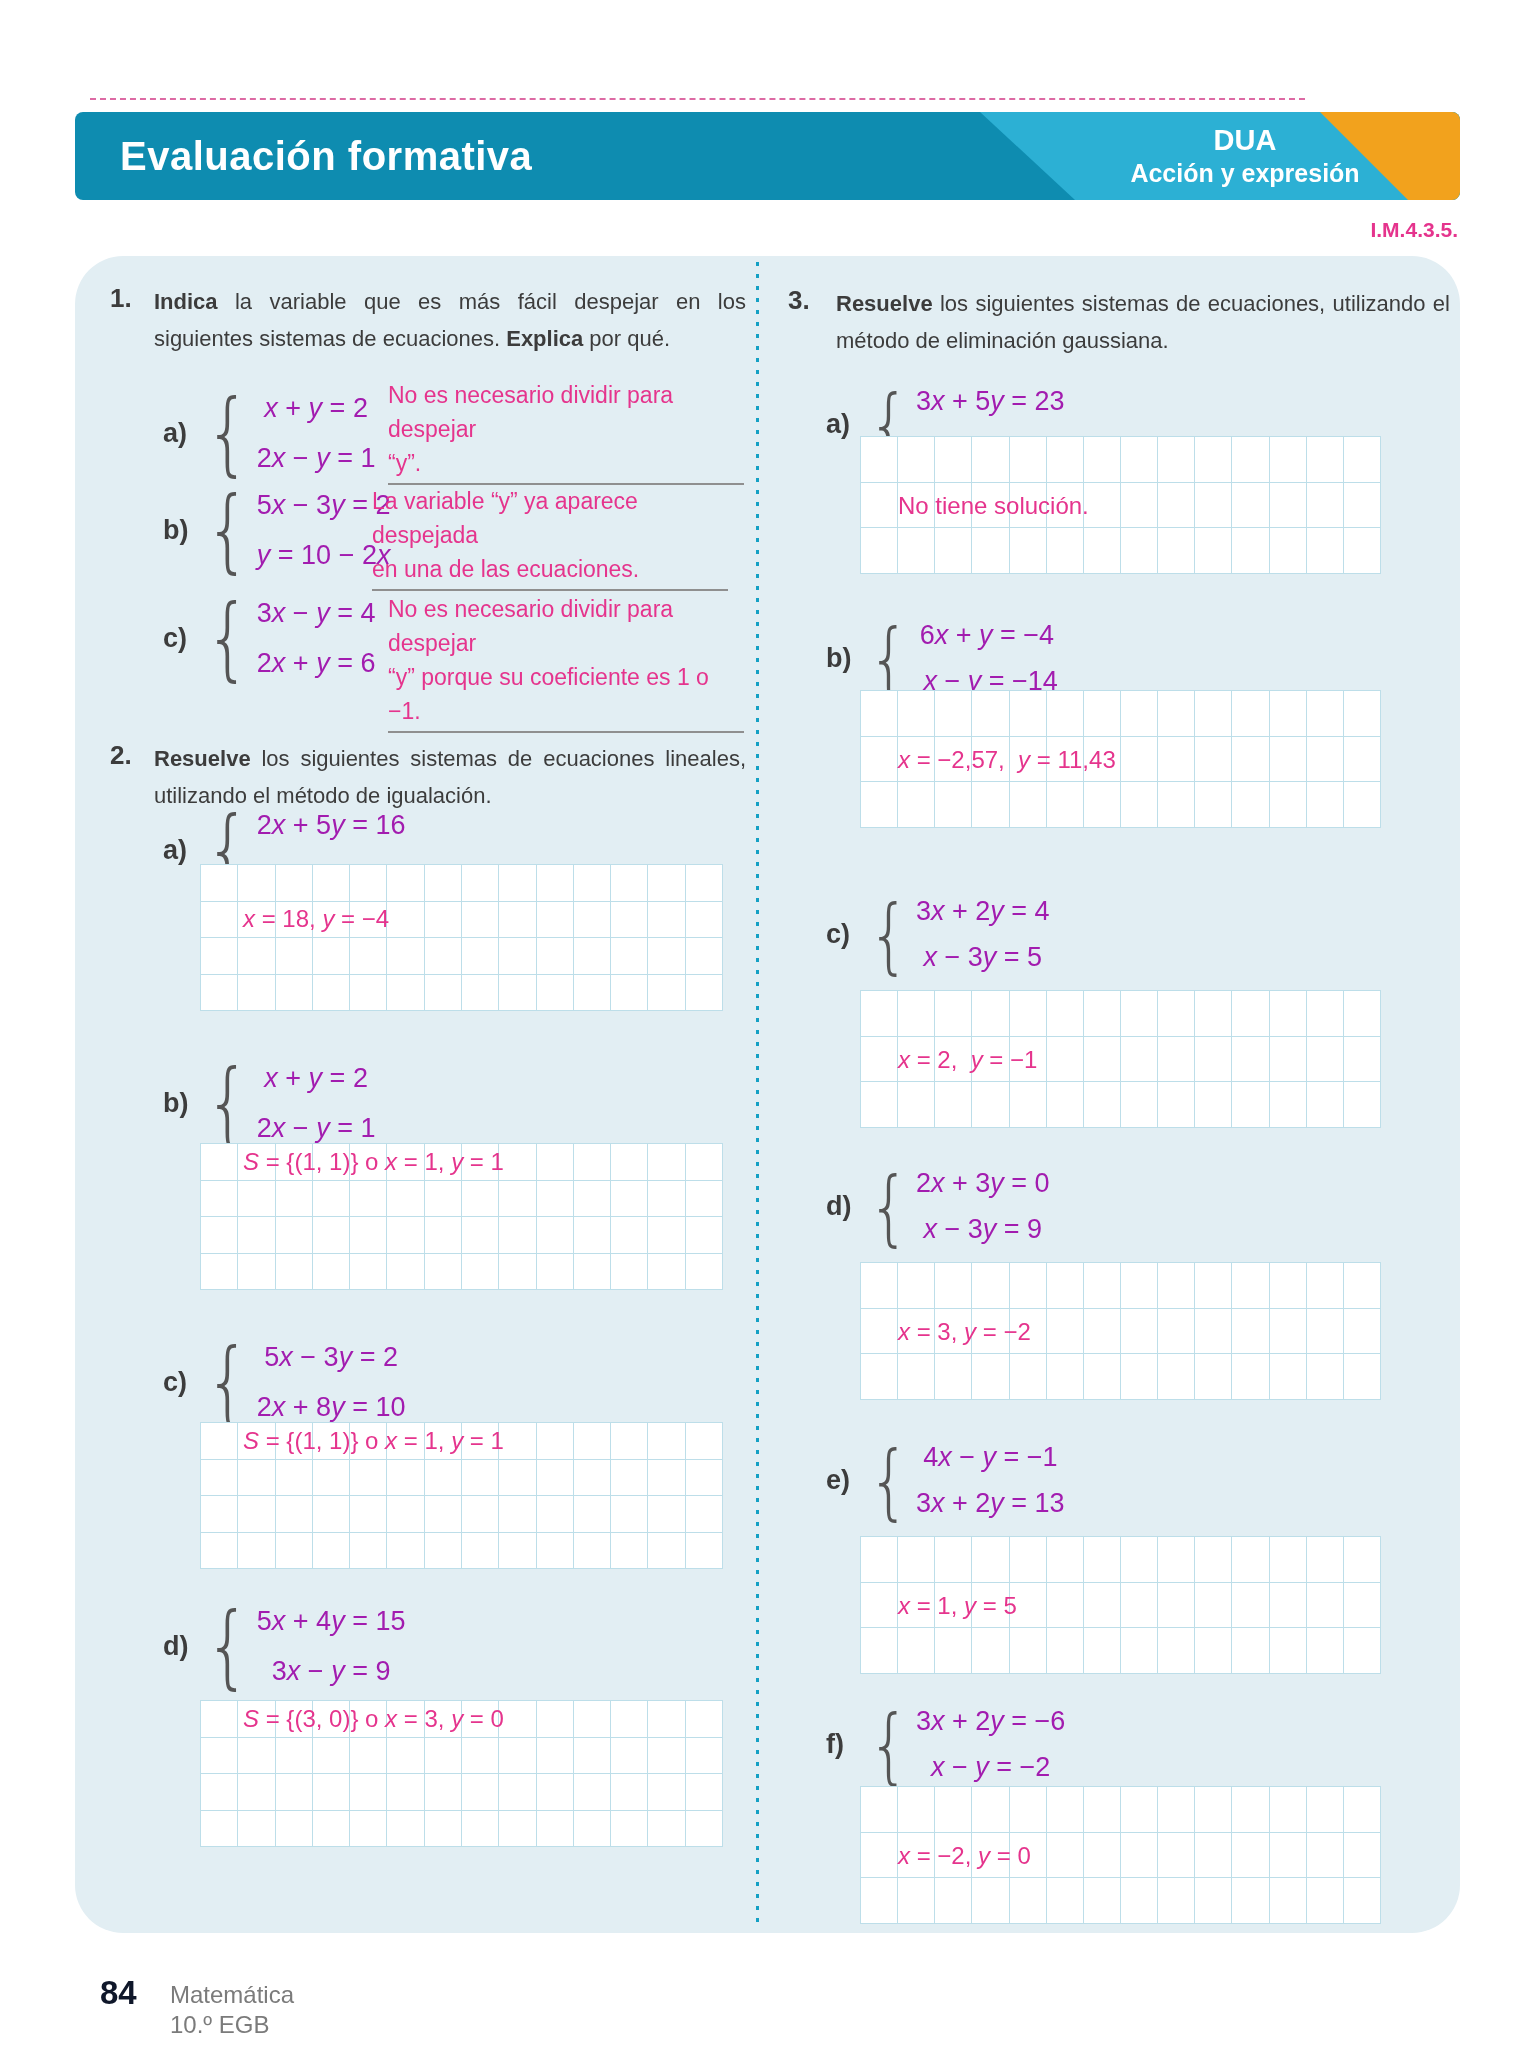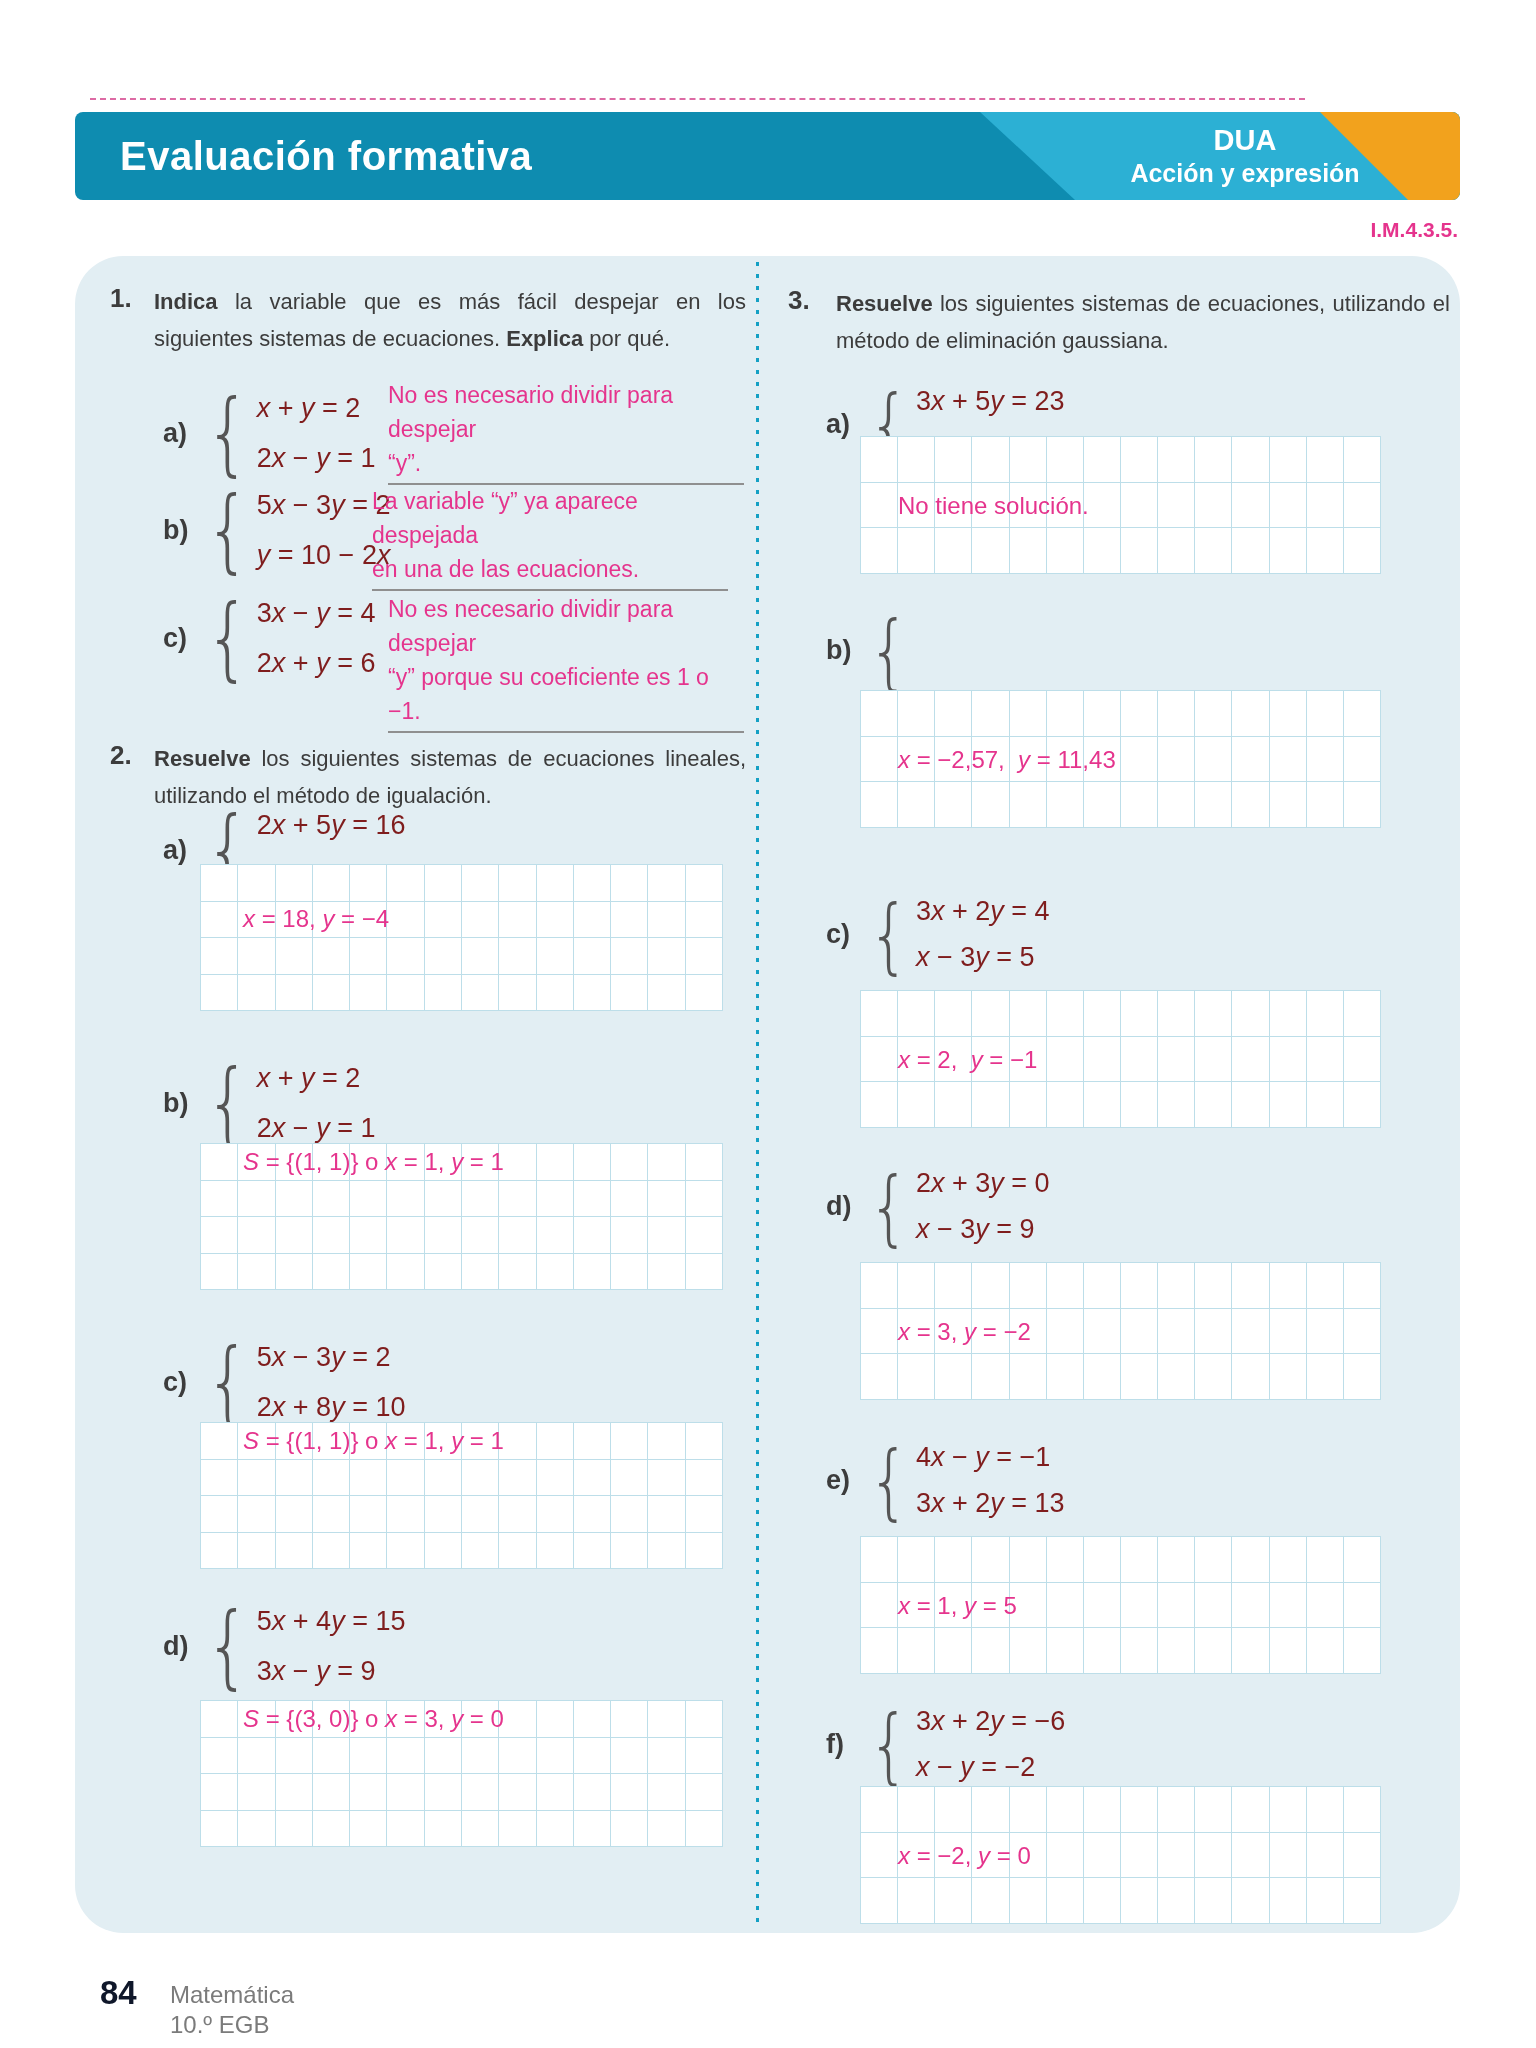--- a/index.html
+++ b/index.html
@@ -39,21 +39,21 @@
   .qtext{position:absolute;font-size:22px;color:var(--ink);line-height:37px;text-align:justify;}
   .qtext b{font-weight:700;}
 
   
   .sys{position:absolute;display:flex;align-items:center;}
   .ilabel{font-size:27px;font-weight:700;color:var(--ink);width:42px;flex:none;}
   .brace{font-family:"DejaVu Sans",sans-serif;font-weight:200;color:#555;flex:none;
          transform:scaleY(1.25);transform-origin:center;margin-right:6px;}
   .sysL .brace{font-size:72px;}
   .sysR .brace{font-size:66px;}
-  .eq{font-size:27px;color:#7f1d1d;white-space:pre;}
+  .eq{font-size:27px;color:#a21caf;white-space:pre;text-align:center;}
   .sysL .eq{height:50px;line-height:50px;}
   .sysR .eq{height:46px;line-height:46px;}
   .m i{font-style:italic;}
 
   
   .pinkans{position:absolute;width:356px;color:var(--pink);}
   .pl{font-size:23px;line-height:34px;}
   .ul{border-bottom:2px solid #8f8f8f;padding-bottom:3px;}
 
   
@@ -456,20 +456,24 @@
       <div class="gc"></div>
       <div class="gc"></div>
       <div class="gc"></div>
       <div class="gc"></div>
     </div>
   <div class="gridans" style="left:898px;top:490px;">No tiene solución.</div>
 
   <div class="sys sysR" style="left:826px;top:612px;">
     <span class="ilabel">b)</span>
     <span class="brace">{</span>
+    <div>
+        <div class="eq m">6<i>x</i> + <i>y</i> = −4</div>
+         <div class="eq m"> <i>x</i> − <i>y</i> = −14</div>
+      </div>
   </div>
   <div class="grid" style="left: 860px; top: 690px; width: 521px; height: 138px; grid-template-columns: repeat(14, 1fr); grid-template-rows: repeat(3, 1fr);">
       <div class="gc"></div>
       <div class="gc"></div>
       <div class="gc"></div>
       <div class="gc"></div>
       <div class="gc"></div>
       <div class="gc"></div>
       <div class="gc"></div>
       <div class="gc"></div>

